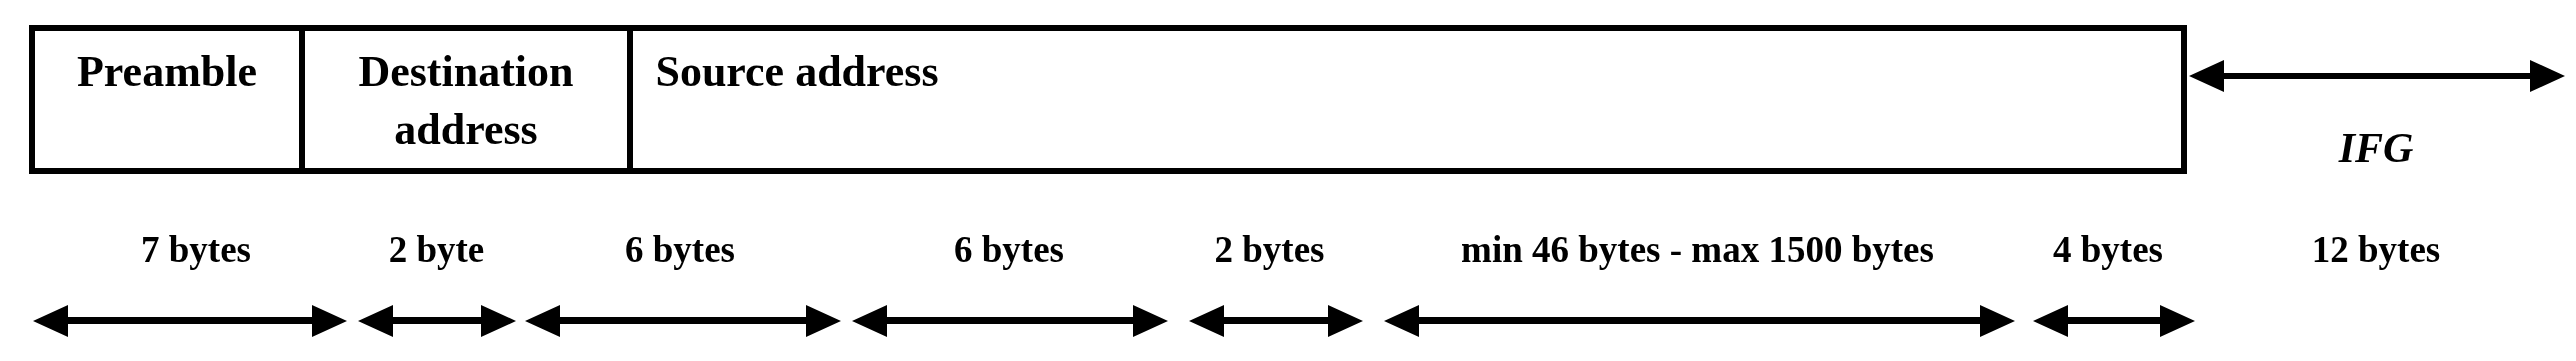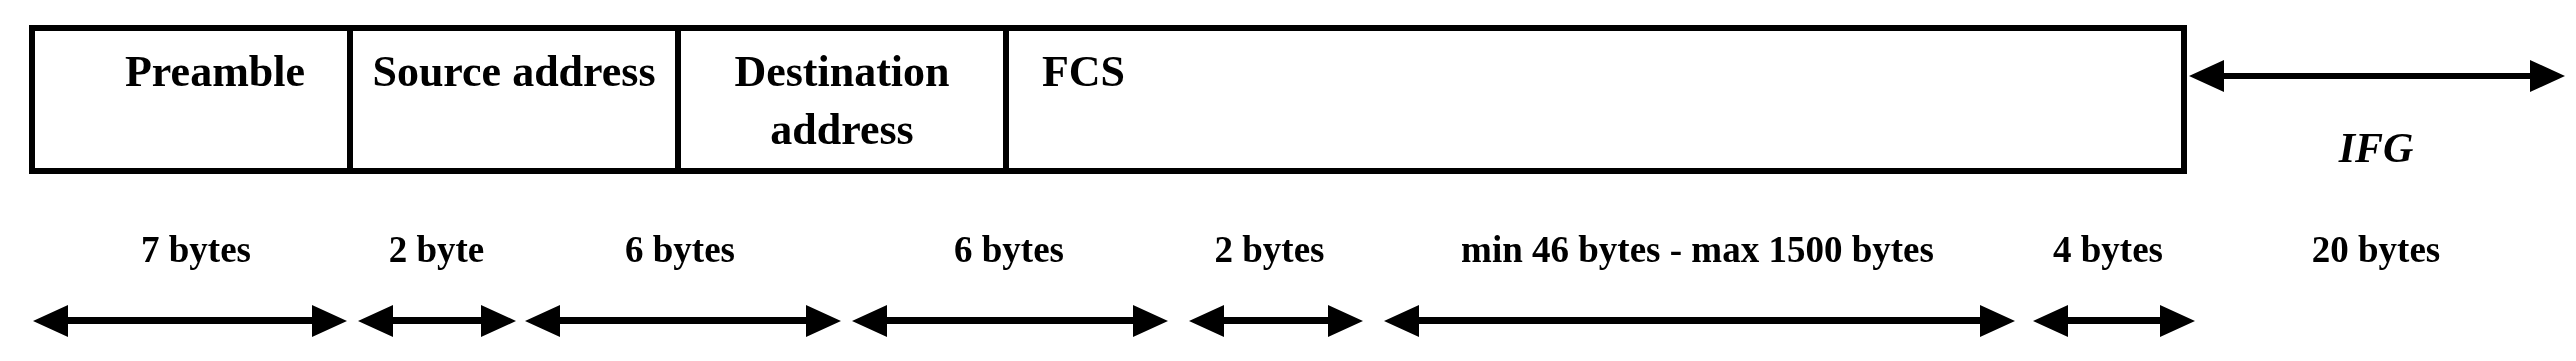--- a/index.html
+++ b/index.html
@@ -28,21 +28,21 @@
     box-sizing: border-box;
     border-right: 6.1px solid #000;
     display: block;
     text-align: center;
     font-size: 44px;
     line-height: 58px;
     padding-top: 12.3px;
     overflow: hidden;
   }
   .seg:last-child { border-right: none; }
-  .w0 { width: 270px; margin-left: 48px; }
+  .w0 { width: 270px; }
   .w1 { width: 159px; }
   .w2 { width: 328px; }
   .w3 { width: 328px; }
   .w4 { width: 193px; }
   .w5 { width: 663px; }
   .w6 { width: 149px; }
 
   
   .size-label {
     position: absolute;
@@ -107,46 +107,43 @@
 </style>
 </head>
 <body>
 
 <div id="stage">
 
   <div class="frame">
     <div class="seg w0">
       <span>Preamble</span>
     </div>
-    <div class="seg w3">
-      <span>Source address</span>
-    </div>
     <div class="seg w2">
       <span>Destination address</span>
     </div>
-    <div class="seg w6">
-      <span>FCS</span>
+    <div class="seg w3">
+      <span>Source address</span>
     </div>
   </div>
 
   <div class="darrow a-ifg">
     <div class="head-l"></div>
     <div class="shaft"></div>
     <div class="head-r"></div>
   </div>
   <div class="ifg-label">IFG</div>
 
   <div class="size-label b0">7 bytes</div>
   <div class="size-label b1">2 byte</div>
   <div class="size-label b2">6 bytes</div>
   <div class="size-label b3">6 bytes</div>
   <div class="size-label b4">2 bytes</div>
   <div class="size-label b5">min 46 bytes - max 1500 bytes</div>
   <div class="size-label b6">4 bytes</div>
-  <div class="size-label b7">20 bytes</div>
+  <div class="size-label b7">12 bytes</div>
 
   <div class="darrow arrow-row a0">
     <div class="head-l"></div>
     <div class="shaft"></div>
     <div class="head-r"></div>
   </div>
   <div class="darrow arrow-row a1">
     <div class="head-l"></div>
     <div class="shaft"></div>
     <div class="head-r"></div>

